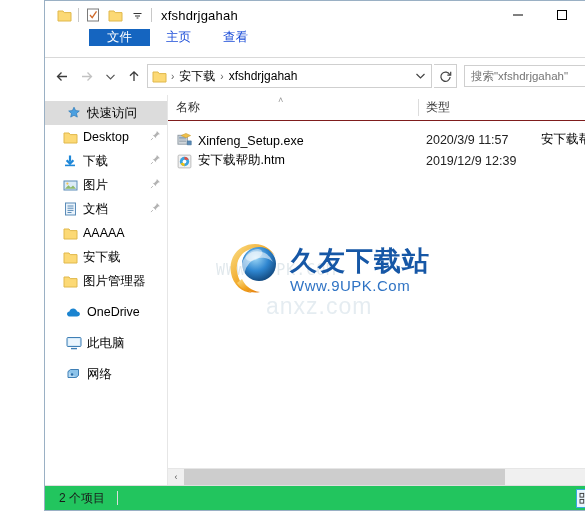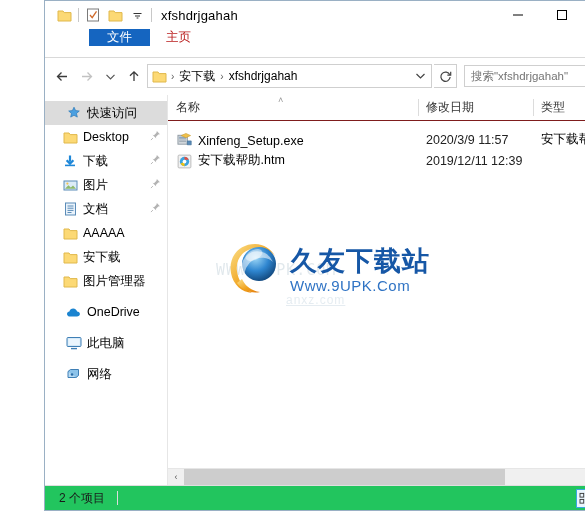--- a/index.html
+++ b/index.html
@@ -23,21 +23,21 @@
   .win-title{font-size:13px;color:#000;margin-left:6px;letter-spacing:.2px;}
   .wctl{position:absolute;right:0;top:0;height:28px;display:flex;}
   .wbtn{width:44px;height:28px;display:flex;align-items:center;justify-content:center;}
   
   .ribbon{
     height:28px;min-height:28px;display:flex;align-items:flex-start;background:#fff;
     border-bottom:1px solid #d9d9d9;position:relative;padding-left:44px;
   }
   .tab{
     display:flex;align-items:center;justify-content:center;
-    padding:0 16px;font-size:12.5px;color:#b91c1c;cursor:default;
+    padding:0 16px;font-size:12.5px;color:#1d4ed8;cursor:default;
   }
   .tab.file{background:#1565c0;color:#fff;font-weight:400;padding:0 18px;}
   .ribbon-right{position:absolute;right:6px;top:0;height:28px;display:flex;align-items:center;gap:8px;}
   .help-btn{
     width:17px;height:17px;border-radius:50%;background:#1e7fd4;color:#fff;
     font-size:11px;font-weight:bold;display:flex;align-items:center;justify-content:center;
   }
   
   .addrbar{
     height:30px;min-height:30px;display:flex;align-items:center;gap:2px;
@@ -102,22 +102,22 @@
   .file-ico{width:17px;min-width:17px;height:16px;display:flex;align-items:center;justify-content:center;margin-right:5px;}
   
   .watermark{
     position:absolute;left:48px;top:110px;width:230px;height:80px;pointer-events:none;
   }
   .wm-faint{
     position:absolute;left:0px;top:30px;font-size:15px;letter-spacing:1px;
     color:#c9d6de;opacity:.55;font-family:"DejaVu Sans Mono",monospace;
   }
   .wm-faint2{
-    position:absolute;left:70px;top:62px;font-size:12px;letter-spacing:1px;
-    color:#dfe8ee;opacity:.8;font-family:"Liberation Sans",sans-serif;text-decoration:underline;
+    position:absolute;left:50px;top:62px;font-size:23px;letter-spacing:1px;
+    color:#dfe8ee;opacity:.8;font-family:"Liberation Sans",sans-serif;
   }
   .wm-main{position:absolute;left:8px;top:8px;display:flex;align-items:center;}
   .wm-text{margin-left:6px;}
   .wm-cn{
     font-size:27px;font-weight:bold;color:#1657a6;line-height:1.05;letter-spacing:1px;
     font-family:"DejaVu Sans","Liberation Sans",sans-serif;
   }
   .wm-en{font-size:15px;color:#2f73c4;letter-spacing:.5px;margin-top:1px;}
   
   .hscroll{
@@ -185,20 +185,21 @@
         <svg width="12" height="12" viewBox="0 0 12 12">
             <path d="M1.5 1.5l9 9M10.5 1.5l-9 9" stroke="#000" stroke-width="1"></path>
           </svg>
       </div>
     </div>
   </div>
 
   <div class="ribbon">
     <div class="tab file">文件</div>
     <div class="tab">主页</div>
+    <div class="tab">查看</div>
     <div class="ribbon-right">
       <div>
         <svg width="13" height="9" viewBox="0 0 13 9">
             <path d="M2 2.5l4.5 4.2L11 2.5" fill="none" stroke="#555" stroke-width="1.2"></path>
           </svg>
       </div>
       <div class="help-btn">?</div>
     </div>
   </div>
 
@@ -402,23 +403,20 @@
         <span class="side-label">网络</span>
       </div>
     </div>
 
     <div class="filepane">
 
       <div class="colhdr">
         <div class="col col-name">
           <span>名称</span>
           <span class="sortarrow">˄</span>
-        </div>
-        <div class="col col-date">
-          <span>修改日期</span>
         </div>
         <div class="col col-type">
           <span>类型</span>
         </div>
       </div>
 
       <div class="rows">
 
         <div class="row" style="margin-top:8px;">
           <div class="cell cell-name">
@@ -443,21 +441,21 @@
               <svg width="15" height="15" viewBox="0 0 16 16">
                 <rect x="1.2" y="1.2" width="13.6" height="13.6" rx="1" fill="#f2f2f2" stroke="#b9b9b9"></rect>
                 <circle cx="8" cy="8" r="5" fill="#3ba3e0"></circle>
                 <path d="M8 3a5 5 0 0 1 4.6 3H8z" fill="#e74c3c"></path>
                 <path d="M8 13a5 5 0 0 1-4.3-2.5L8 8z" fill="#f1c40f"></path>
                 <circle cx="8" cy="8" r="2" fill="#fff"></circle>
               </svg>
             </span>
             <span>安下载帮助.htm</span>
           </div>
-          <div class="cell cell-date">2019/12/11 12:39</div>
+          <div class="cell cell-date">2019/12/9 12:39</div>
         </div>
 
         <div class="watermark">
           <div class="wm-faint">WWW.9UPK.COM</div>
           <div class="wm-faint2">anxz.com</div>
           <div class="wm-main">
             <span>
               <svg width="60" height="60" viewBox="0 0 60 60">
                 <defs>
                   <radialGradient id="gball" cx="40%" cy="32%" r="70%">

